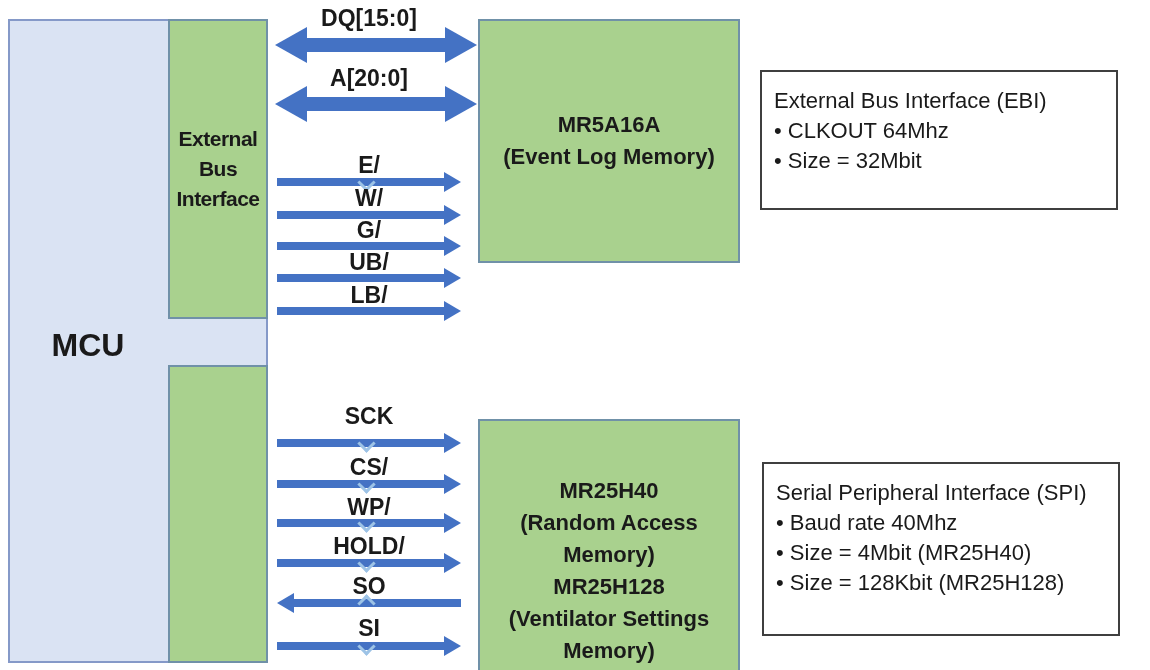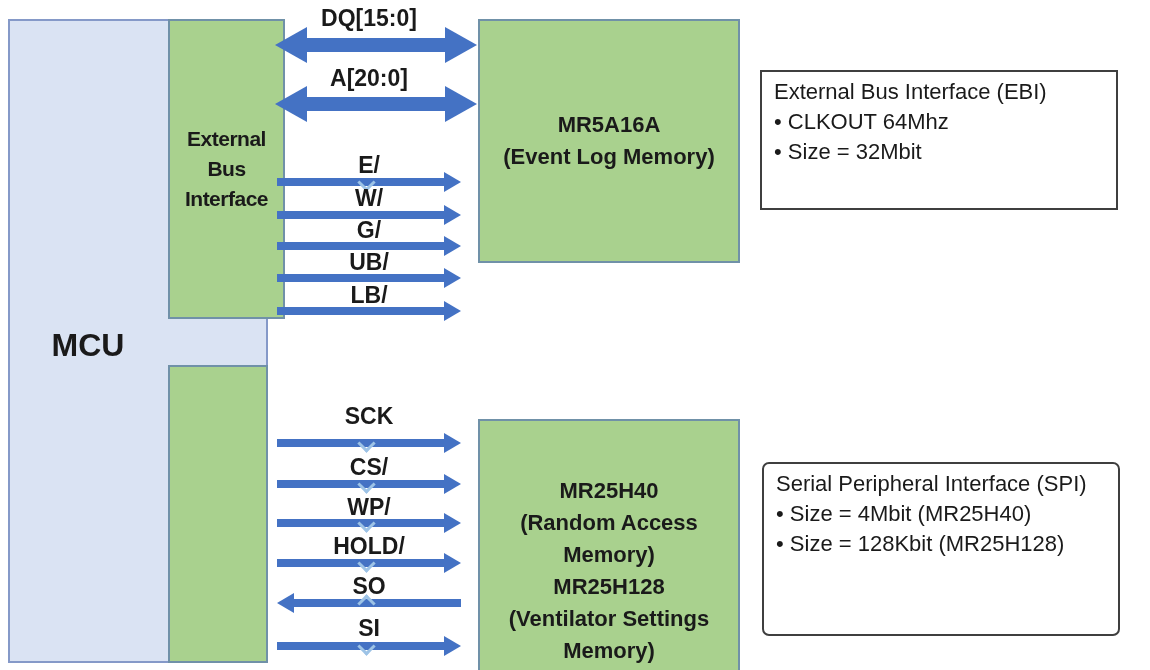--- a/index.html
+++ b/index.html
@@ -12,21 +12,21 @@
   
   .block{position:absolute;}
   .mcu{
     left:8px;top:19px;width:260px;height:644px;
     background:var(--mcu-fill,#dae3f3);border:2px solid var(--mcu-border,#8599c8);
   }
   .green{
     background:var(--green-fill,#a9d18e);border:2px solid var(--green-border,#7091a8);
     display:flex;align-items:center;justify-content:center;text-align:center;
   }
-  .ebi-block{left:168px;top:19px;width:117px;height:300px;}
+  .ebi-block{left:168px;top:19px;width:100px;height:300px;}
   .spi-block{left:168px;top:365px;width:100px;height:298px;}
   .mem1{left:478px;top:19px;width:262px;height:244px;}
   .mem2{left:478px;top:419px;width:262px;height:303px;}
   .mem-text{font-size:22px;font-weight:bold;line-height:32px;}
   .ebi-block-label{font-size:21px;font-weight:bold;line-height:30px;letter-spacing:-0.5px;width:100%;}
   .mcu-label{
     position:absolute;left:8px;top:327px;width:160px;text-align:center;
     font-size:32px;font-weight:bold;
   }
 
@@ -57,24 +57,24 @@
     position:absolute;left:360px;width:13px;height:13px;
     border-right:3px solid var(--chevron,#9dc3e6);
     border-bottom:3px solid var(--chevron,#9dc3e6);
   }
   .chev.down{transform:rotate(45deg);}
   .chev.up{transform:rotate(-135deg);}
 
   
   .info{
     position:absolute;background:#fff;border:2px solid var(--info-border,#3f3f3f);
-    padding:5px 12px;font-size:22px;line-height:30px;
+    padding:14px 12px;font-size:22px;line-height:30px;
   }
   .info-ebi{left:760px;top:70px;width:358px;height:140px;}
-  .info-spi{left:762px;top:462px;width:358px;height:174px;border-radius:7px;}
+  .info-spi{left:762px;top:462px;width:358px;height:174px;}
   .info ul{margin:0;padding:0;list-style:none;}
 </style>
 </head>
 <body>
 
 <div class="canvas">
 
   <div class="block mcu"></div>
   <div class="mcu-label">MCU</div>
 
@@ -191,18 +191,19 @@
     <div>External Bus Interface (EBI)</div>
     <ul>
       <li>• CLKOUT 64Mhz</li>
       <li>• Size = 32Mbit</li>
     </ul>
   </div>
 
   <div class="info info-spi">
     <div>Serial Peripheral Interface (SPI)</div>
     <ul>
+      <li>• Baud rate 40Mhz</li>
       <li>• Size = 4Mbit (MR25H40)</li>
       <li>• Size = 128Kbit (MR25H128)</li>
     </ul>
   </div>
 
 </div>
 
 </body></html>

